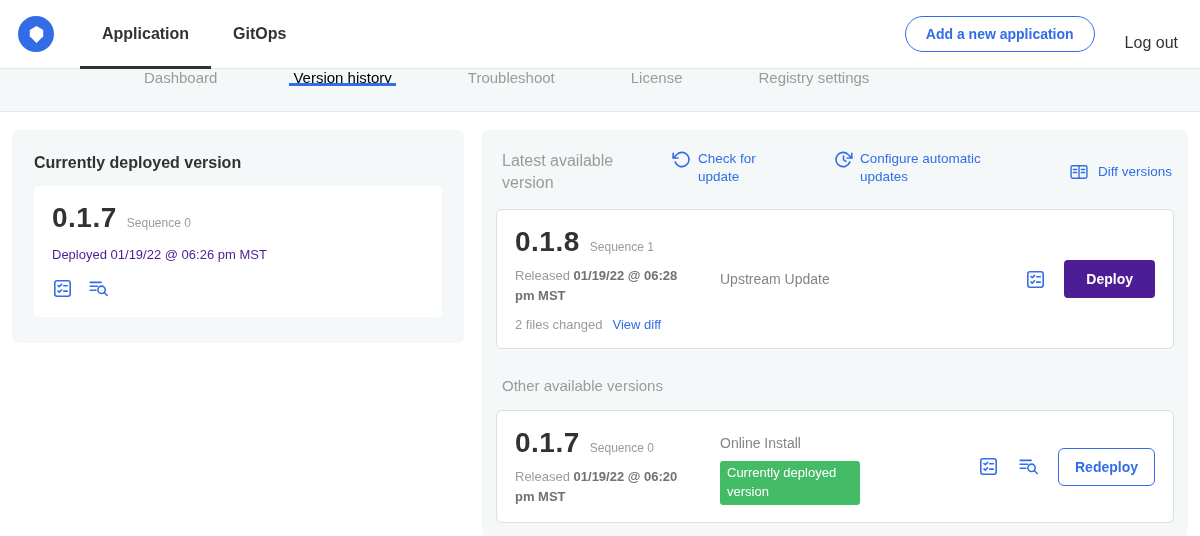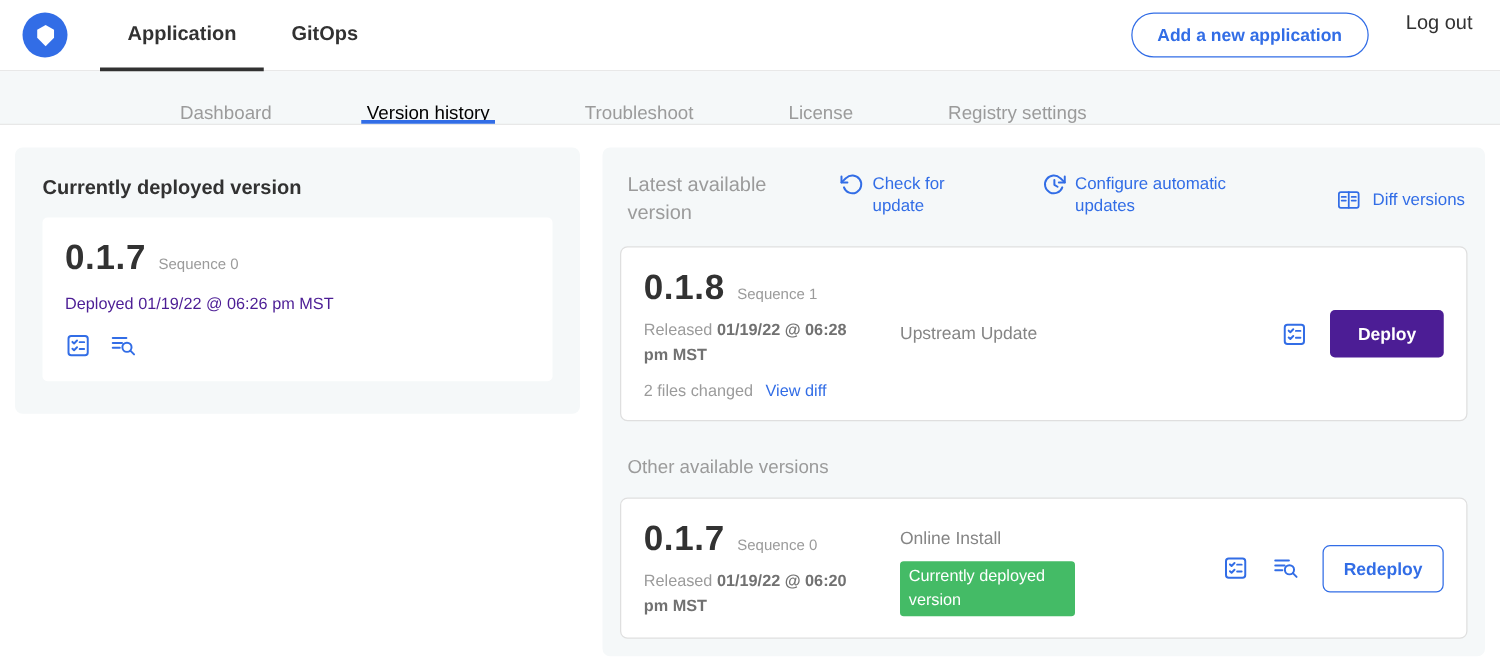--- a/index.html
+++ b/index.html
@@ -4,39 +4,39 @@
 <style>
   * { box-sizing: border-box; }
   html, body { margin: 0; padding: 0; }
   body {
     width: 1200px; height: 536px; overflow: hidden;
     font-family: "Liberation Sans", sans-serif;
     background: #ffffff; color: #323232;
   }
 
   
-  .navbar { height: 57px; display: flex; align-items: center; padding: 0 22px 0 18px;
+  .navbar { height: 69px; display: flex; align-items: center; padding: 0 22px 0 18px;
             border-bottom: 1px solid #e8e8e8; background: #fff; }
   .logo { width: 36px; height: 36px; border-radius: 50%; background: #326de6;
           display: flex; align-items: center; justify-content: center; margin-right: 26px;
           flex: none; cursor: pointer; }
   .nav-tabs { display: flex; height: 100%; }
   .nav-tab { display: flex; align-items: center; height: 100%; padding: 0 22px;
              font-size: 16px; font-weight: 700; color: #323232; position: relative; cursor: pointer; }
   .nav-tab.active::after { content: ""; position: absolute; left: 0; right: 0; bottom: -1px;
                            height: 3px; background: #323232; }
-  .nav-right { margin-left: auto; display: flex; align-items: flex-start; gap: 30px; }
+  .nav-right { margin-left: auto; display: flex; align-items: flex-end; gap: 30px; }
   .add-app-btn { background: #fff; border: 1px solid #326de6; color: #326de6; font-weight: 700;
                  font-size: 14px; padding: 9px 20px; border-radius: 19px; cursor: pointer;
                  font-family: inherit; }
   .logout { font-size: 16px; color: #323232; cursor: pointer; }
 
   
   .subnav { height: 43px; background: #f5f8f9; border-bottom: 1px solid #e8e8e8;
-            display: flex; align-items: flex-end; padding-left: 140px; gap: 68px; }
+            display: flex; align-items: flex-start; padding-left: 140px; gap: 68px; }
   .subnav-item { display: flex; align-items: center; font-size: 15px; color: #9b9b9b;
                  cursor: pointer; position: relative; padding: 0 4px; white-space: nowrap; }
   .subnav-item.active { color: #000000; }
   .subnav-item.active::after { content: ""; position: absolute; left: 0; right: 0; bottom: 0;
                                height: 3px; background: #326de6; }
 
   
   .content { display: flex; align-items: flex-start; gap: 18px; padding: 18px 12px 0; }
   .panel { background: #f5f8f9; border-radius: 6px; }
 

